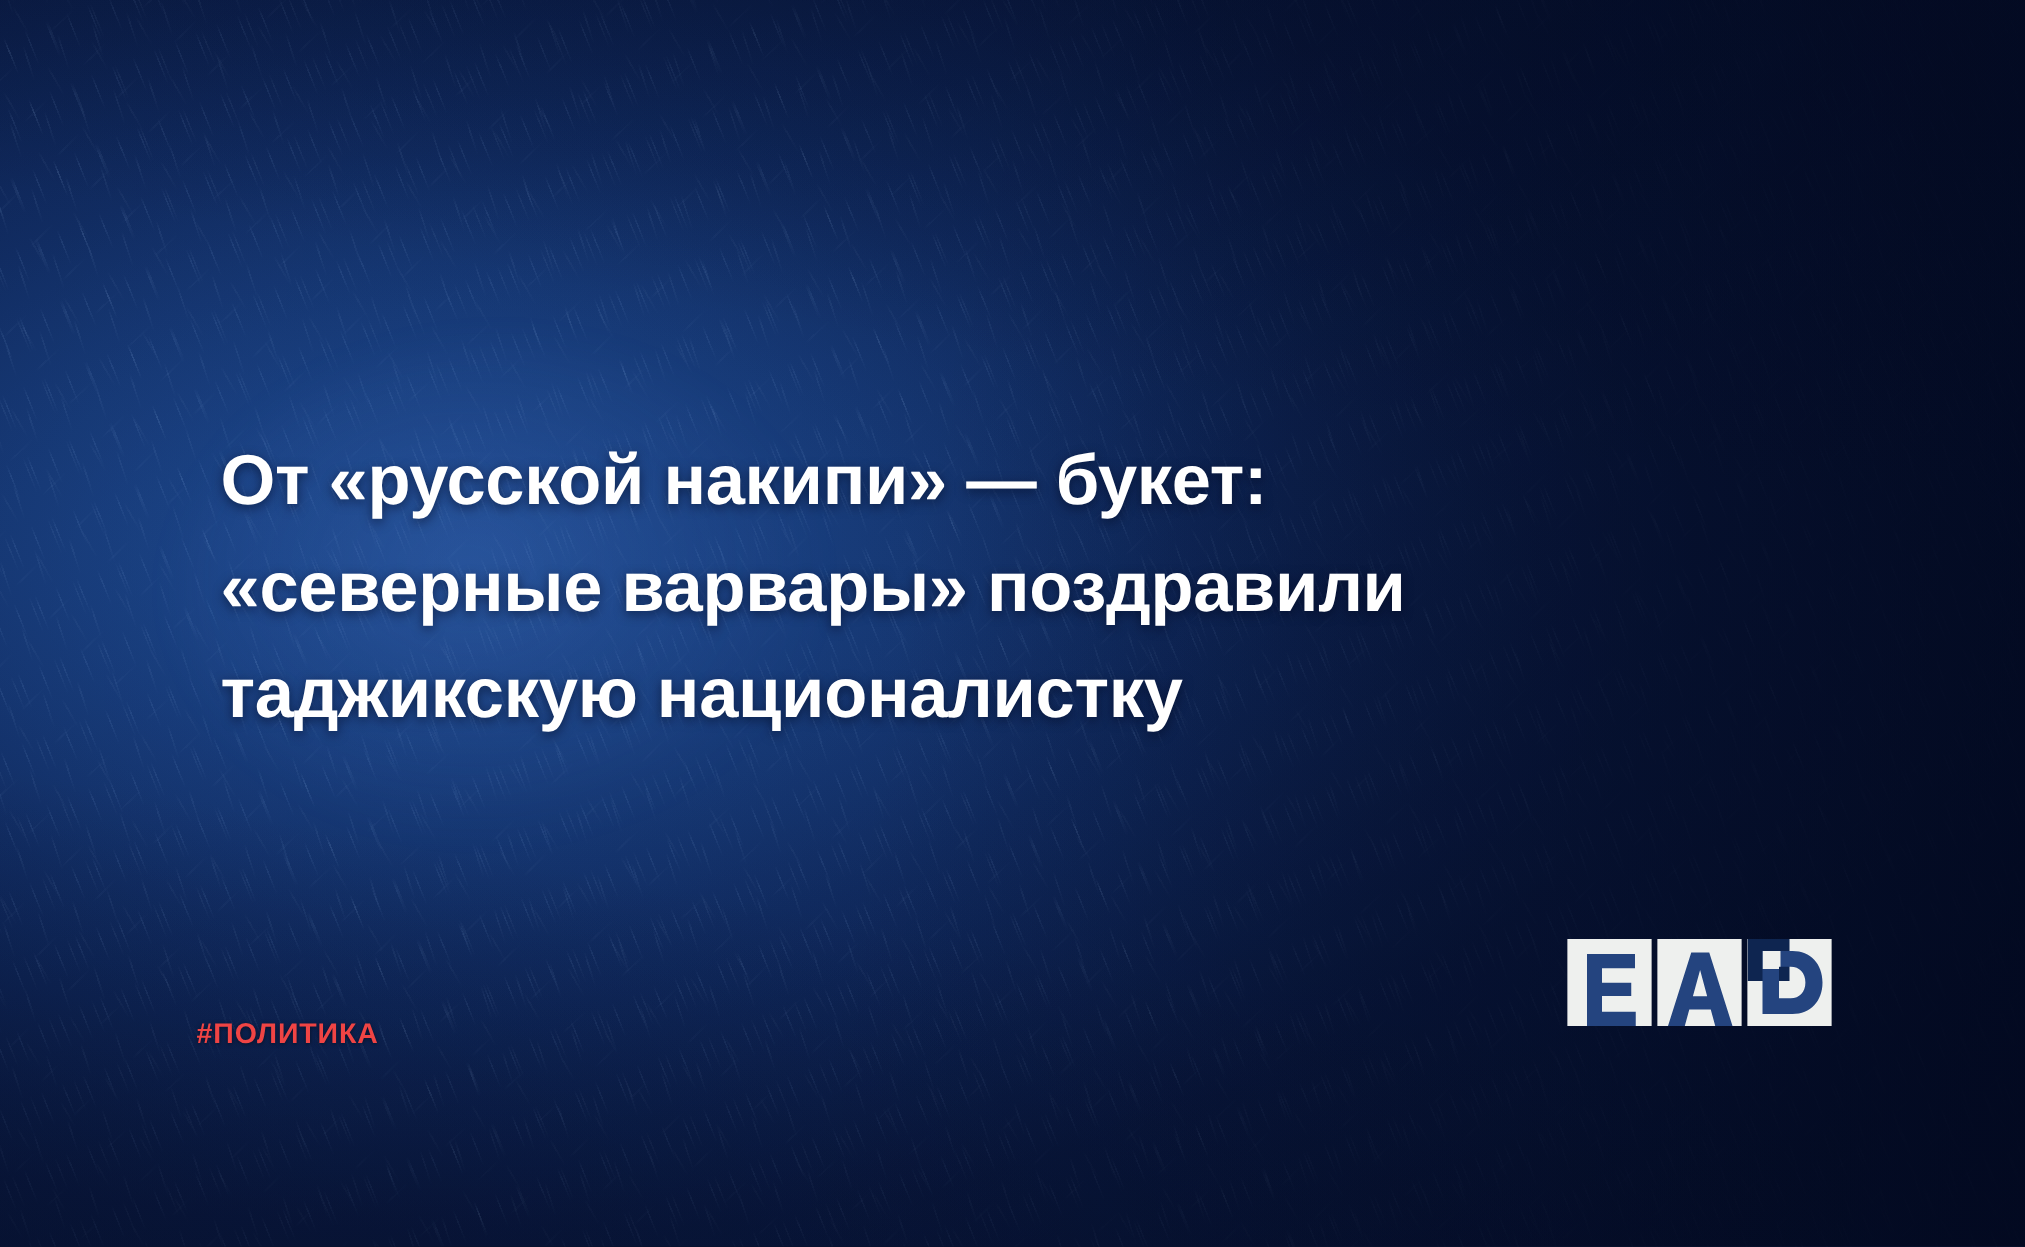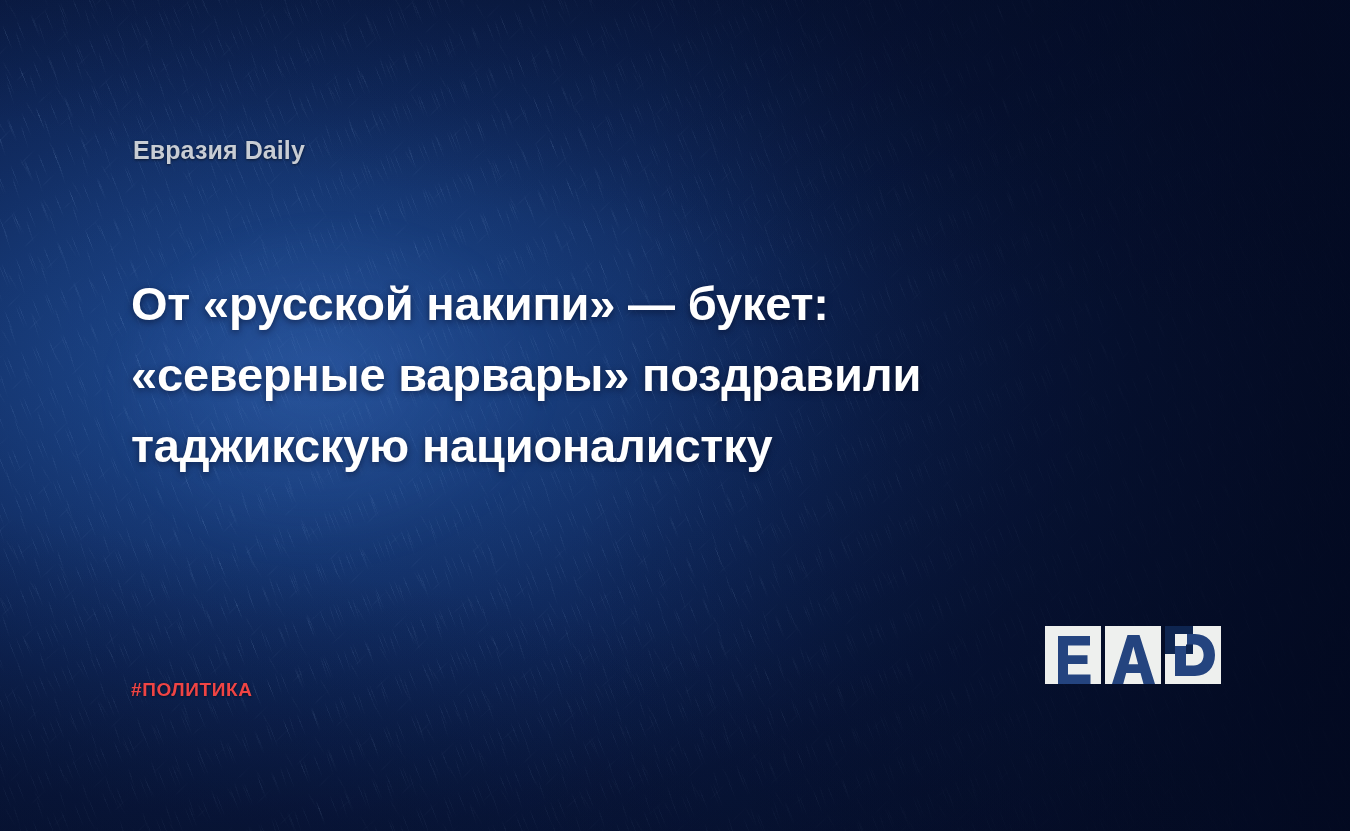--- a/index.html
+++ b/index.html
@@ -141,21 +141,21 @@
     letter-spacing: 0.1px;
     color: #c8cdd4;
     text-shadow: 0 1px 3px rgba(0,0,0,0.55);
     white-space: nowrap;
   }
   .headline {
     position: absolute;
     left: 131px;
     top: 268px;
     width: 950px;
-    margin: 0;
+    margin: 16px;
     font-size: 47px;
     font-weight: bold;
     line-height: 71px;
     letter-spacing: -0.2px;
     color: #ffffff;
     text-shadow: 0 2px 7px rgba(2,8,30,0.55);
   }
   .tag {
     position: absolute;
     left: 131px;
@@ -193,21 +193,20 @@
   <div class="streaks s1"></div>
   <div class="streaks s2"></div>
   <div class="streaks s3"></div>
   <div class="streaks s4"></div>
   <div class="bg-vignette"></div>
   <div class="bg-dark-right"></div>
   <div class="bg-dark-top"></div>
 
   <div class="content">
 
-    <div class="brand">Евразия Daily</div>
 
     <h1 class="headline">От «русской накипи» — букет: «северные варвары» поздравили таджикскую националистку</h1>
 
     <div class="tag">#ПОЛИТИКА</div>
 
     <div class="logo">
 
       <span class="logo-tile">
         <svg width="56" height="58" viewBox="0 0 56 58" aria-hidden="true">
           <rect x="0" y="0" width="56" height="58" fill="#eef0ee"></rect>

